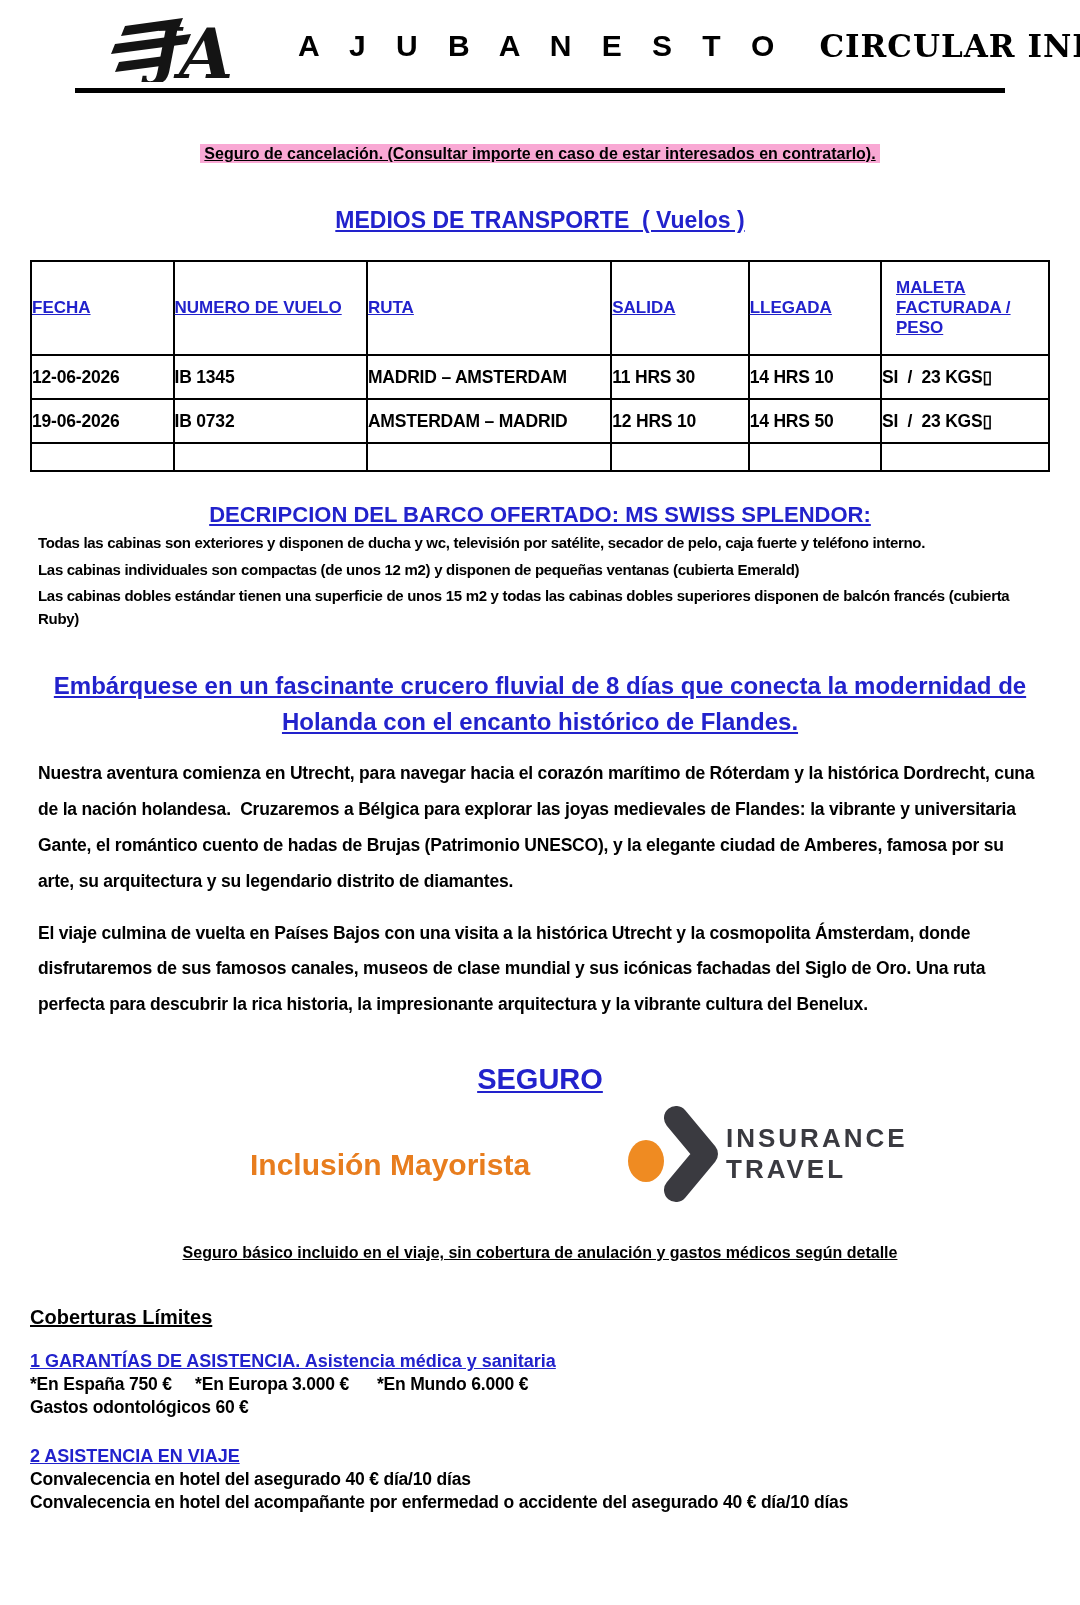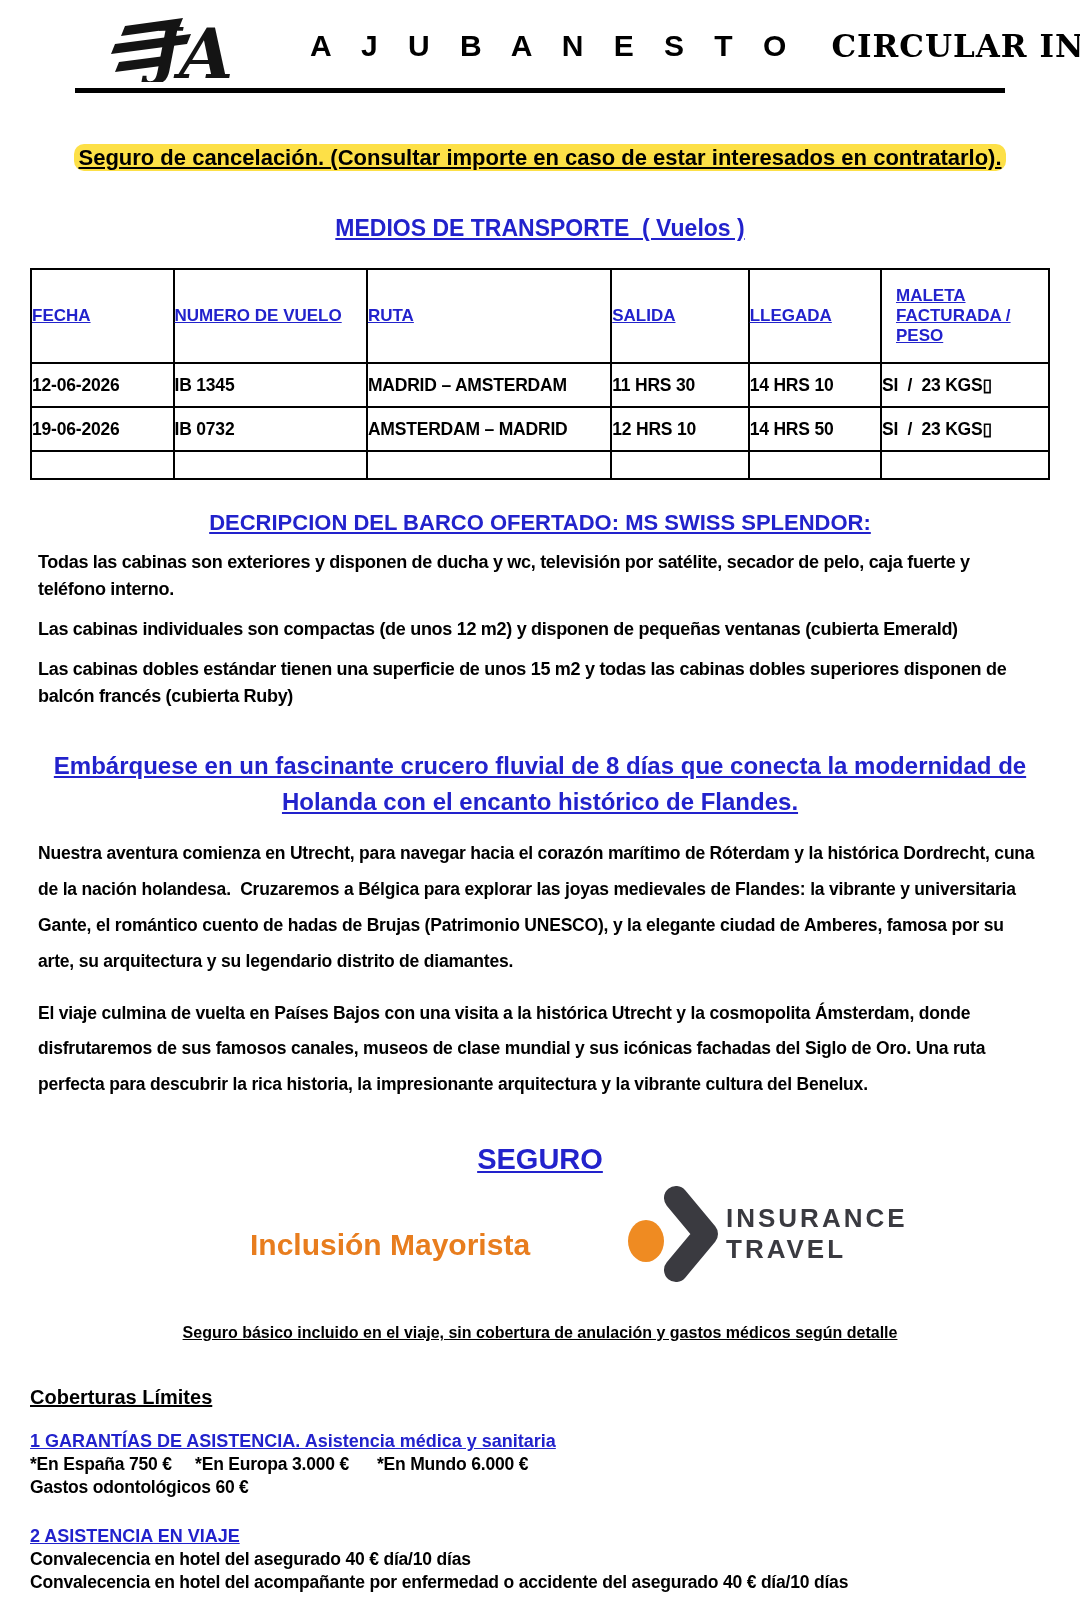--- a/index.html
+++ b/index.html
@@ -9,44 +9,44 @@
     font-family:"Liberation Sans", sans-serif;
     font-weight:bold; color:#000;
   }
   .pre { white-space:pre-wrap; }
   .page { padding:6px 30px 0 30px; }
 
   
   .header { margin:4px 45px 0 45px; border-bottom:5px solid #000; padding-bottom:6px; }
   .header-inner { display:flex; align-items:center; }
   .logo-wrap { margin-left:28px; width:155px; height:72px; flex:0 0 auto; }
-  .brand { font-size:30px; letter-spacing:11px; margin-left:52px; white-space:nowrap; }
+  .brand { font-size:30px; letter-spacing:11px; margin-left:40px; white-space:nowrap; }
   .doc-type { font-family:"DejaVu Serif", serif; font-weight:bold; font-size:31px;
               margin-left:34px; letter-spacing:1px; white-space:nowrap; }
 
   
   .notice-row { text-align:center; margin-top:52px; }
-  .notice { background:#fde047; font-size:22px; text-decoration:underline; padding:1px 4px;border-radius:10px; }
+  .notice { background:#f9a8d4; font-size:16px; text-decoration:underline; padding:1px 4px; }
 
   
   .blue { color:#2222cc; }
   .transport-title { text-align:center; margin-top:44px; font-size:23px; }
   .transport-title span { text-decoration:underline; }
   table.flights { width:100%; margin-top:26px; border-collapse:collapse; }
   table.flights td { border:2px solid #000; vertical-align:middle; }
   table.flights .hdr td { height:94px; font-size:17px; color:#2222cc; }
   table.flights .hdr td span { text-decoration:underline; }
   table.flights .data td { height:44px; font-size:17.5px; letter-spacing:-0.2px; }
   table.flights .empty td { height:28px; }
   .c0{width:14%;} .c1{width:19%;} .c2{width:24%;} .c3{width:13.5%;} .c4{width:13%;} .c5{width:16.5%; padding:0 14px;}
 
   
   .ship-title { text-align:center; margin-top:30px; font-size:22px; }
   .ship-title span { text-decoration:underline; }
-  .ship-p { margin:13px 8px 0 8px; font-size:18px; letter-spacing:-0.3px; line-height:1.5; }
+  .ship-p { margin:4px 8px 0 8px; font-size:15px; letter-spacing:-0.3px; line-height:1.5; }
 
   
   .cruise-headline { margin:38px auto 0 auto; width:980px; text-align:center;
                      font-size:24px; line-height:1.5; }
   .cruise-headline span { text-decoration:underline; }
   .cruise-p { margin:16px 8px 0 8px; font-size:17.5px; letter-spacing:-0.2px; line-height:2.05; }
 
   
   .seguro-title { text-align:center; margin-top:40px; font-size:29px; }
   .seguro-title span { text-decoration:underline; }

